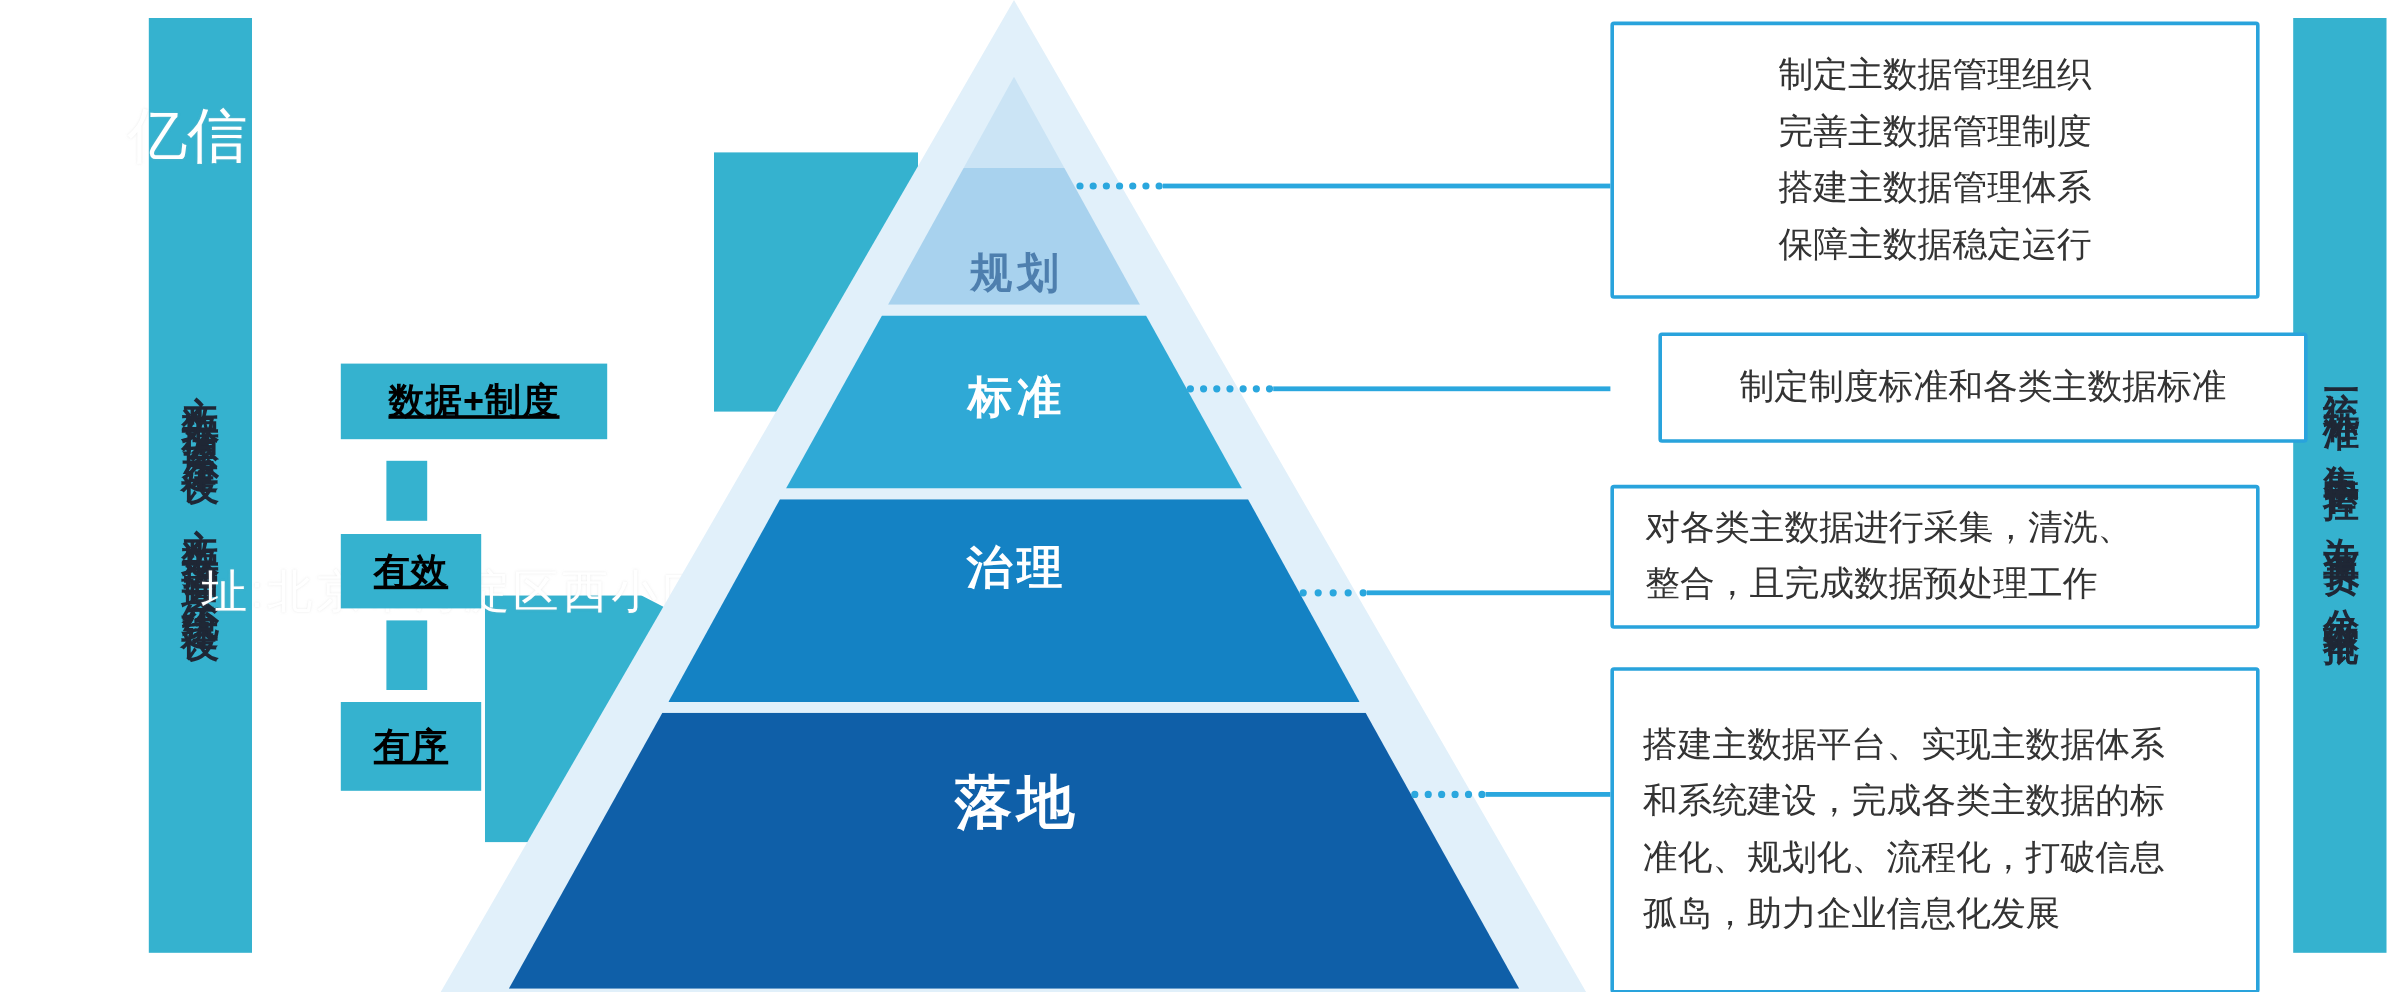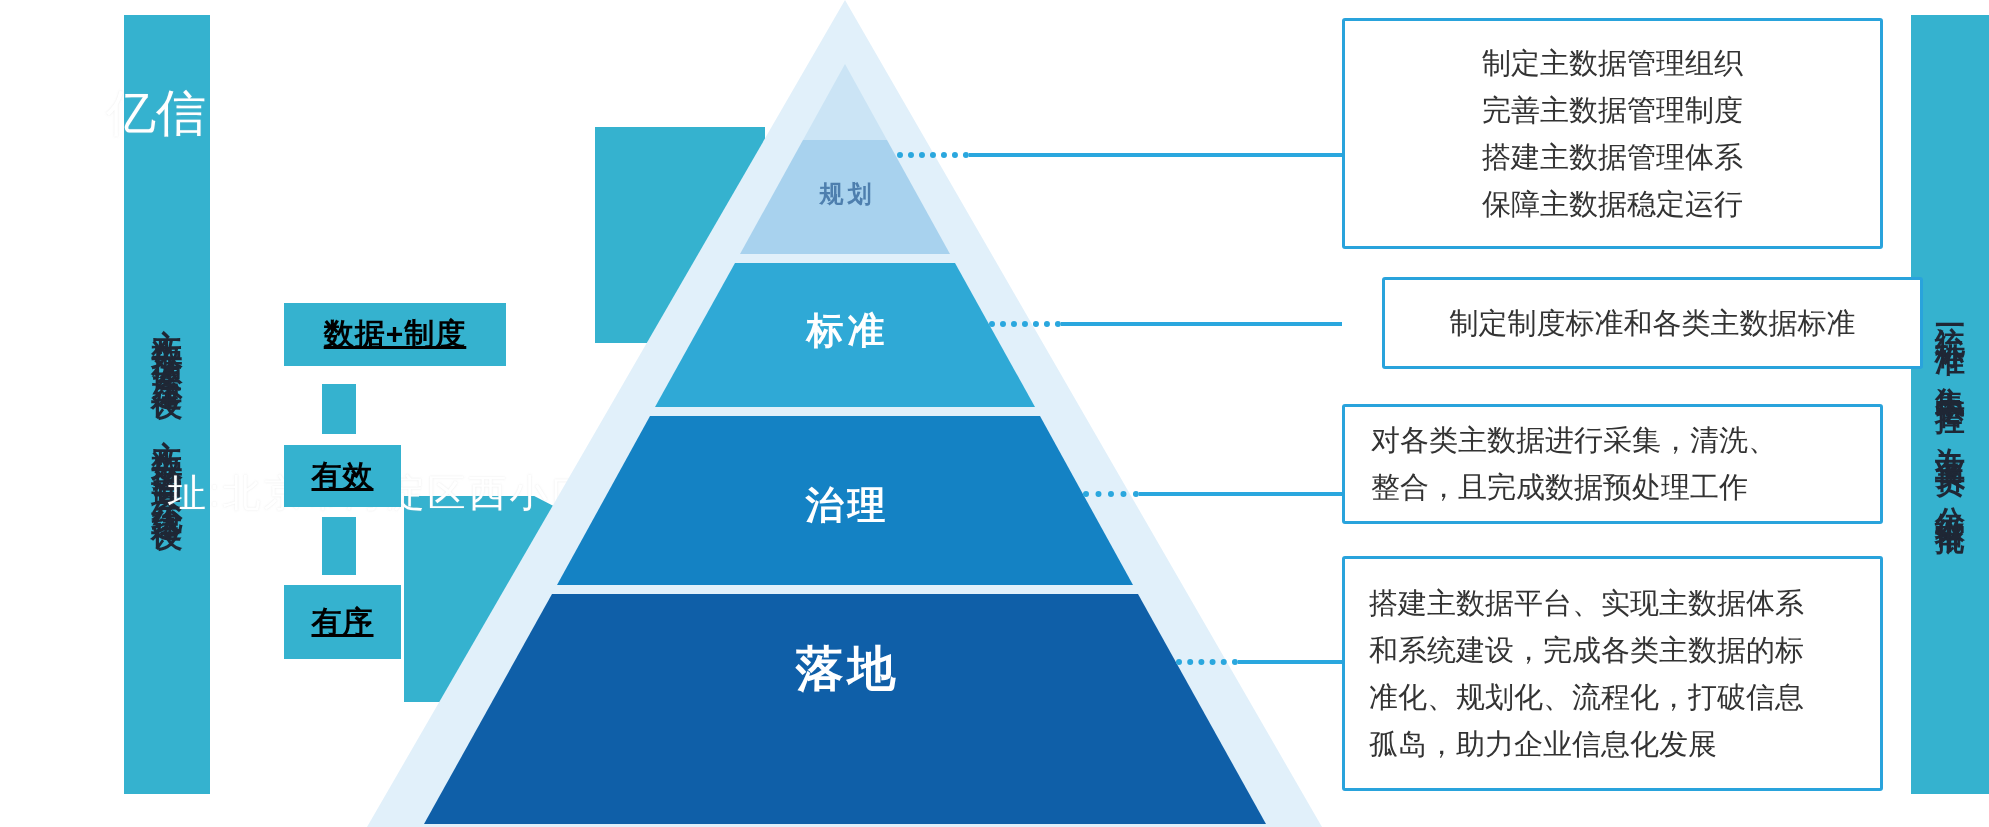--- a/index.html
+++ b/index.html
@@ -64,23 +64,23 @@
   .glow{background:#e1f0fa;clip-path:polygon(485px 0px,7px 827px,962px 827px);}
   .tip{clip-path:polygon(485px 64px,443px 140px,527px 140px);background:#cbe4f5;}
   .lvl-1{clip-path:polygon(443px 140px,527px 140px,590px 254px,380px 254px);}
   .lvl-2{clip-path:polygon(375px 263px,595px 263px,675px 407px,295px 407px);}
   .lvl-3{clip-path:polygon(290px 416px,680px 416px,773px 585px,197px 585px);}
   .lvl-4{clip-path:polygon(192px 594px,778px 594px,906px 824px,64px 824px);}
   .plabel{
     position:absolute;left:0;width:100%;text-align:center;
     font-weight:bold;color:#ffffff;letter-spacing:4px;
   }
-  .plabel-1{top:178px;font-size:24px;color:#4e7fae;text-align:center;}
+  .plabel-1{top:204px;font-size:35px;color:#4e7fae;text-align:center;}
   .plabel-2{top:306px;font-size:37px;}
-  .plabel-3{top:480px;font-size:38px;}
+  .plabel-3{top:448px;font-size:38px;}
   .plabel-4{top:637px;font-size:48px;}
 
   
   .conn{position:absolute;display:flex;align-items:center;height:8px;z-index:5;}
   .conn .dots{border-top:6px dotted var(--line,#2aa7de);width:72px;height:0;}
   .conn .bar{height:4px;background:var(--line,#2aa7de);flex:1;}
   .conn-1{left:897px;top:151px;width:445px;}
   .conn-2{left:989px;top:320px;width:353px;}
   .conn-3{left:1083px;top:490px;width:259px;}
   .conn-4{left:1176px;top:658px;width:166px;}
@@ -92,21 +92,21 @@
     position:absolute;left:1342px;width:541px;
     background:#ffffff;border:3px solid var(--border,#29a3dc);border-radius:3px;
     color:#333333;font-size:29px;z-index:5;
     display:flex;flex-direction:column;justify-content:center;
     box-sizing:border-box;
   }
   .callout .cline{line-height:47px;white-space:nowrap;}
   .co-1{top:18px;height:231px;align-items:center;}
   .co-2{top:277px;height:92px;align-items:center;margin-left:40px;}
   .co-3{top:404px;height:120px;align-items:flex-start;padding:0 26px;}
-  .co-4{top:556px;height:235px;align-items:flex-start;padding:0 24px;}
+  .co-4{top:556px;height:272px;align-items:flex-start;padding:0 24px;}
 </style>
 </head>
 <body>
 
 <div class="stage">
 
   <div class="banner banner-left">
     <div class="vtext">主数据体系建设＋主数据管理系统建设</div>
   </div>
   <div class="banner banner-right">

